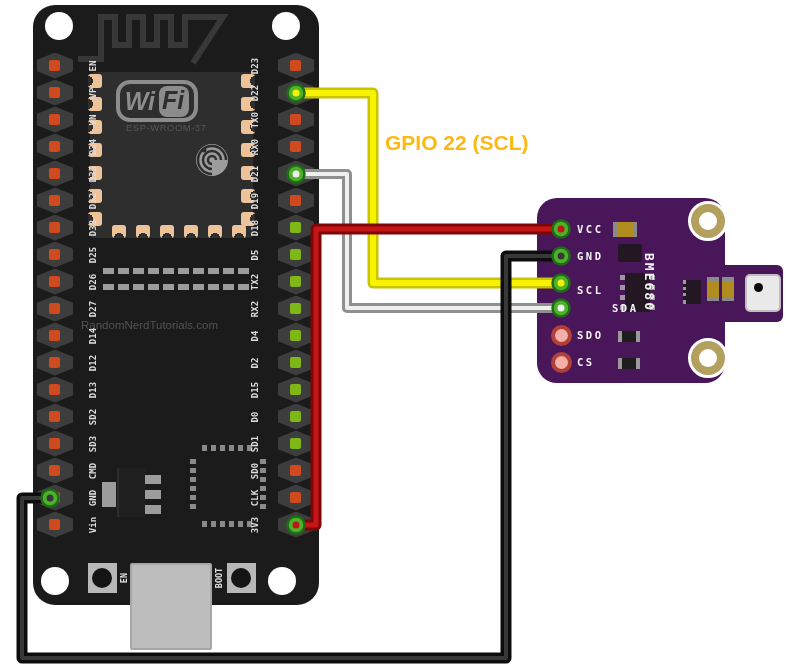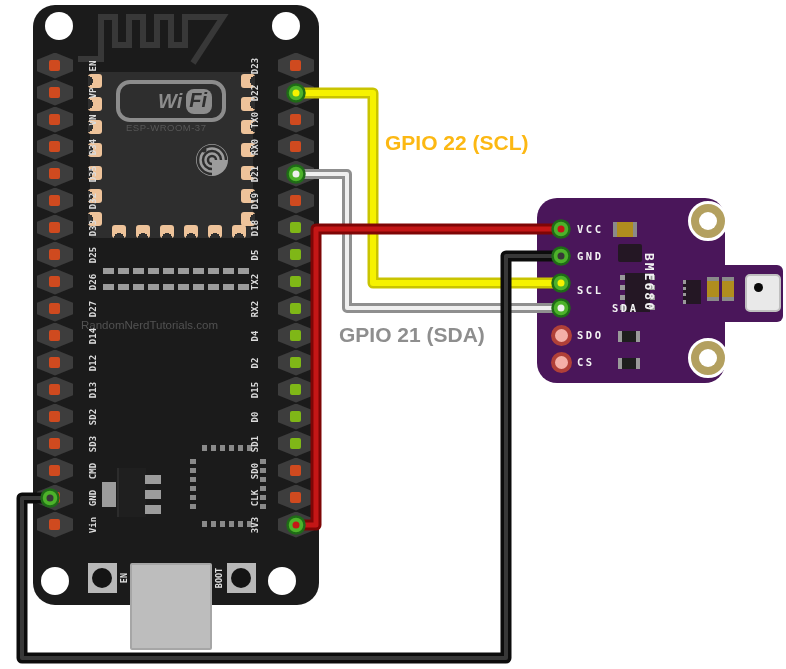--- a/index.html
+++ b/index.html
@@ -9,21 +9,21 @@
 
   
   .esp32{position:absolute;left:33px;top:5px;width:286px;height:600px;
          background:#1b1b1b;border-radius:22px;}
   .hole{position:absolute;width:28px;height:28px;border-radius:50%;background:#ffffff;}
   .module{position:absolute;left:57px;top:67px;width:163px;height:166px;
           background:#2e2e2e;border-radius:4px;}
   .wifi-logo{position:absolute;left:26px;top:8px;width:74px;height:34px;
              border:4px solid #8c8c8c;border-radius:14px;display:flex;align-items:center;
              justify-content:center;gap:4px;font-family:"Liberation Sans",sans-serif;
-             font-weight:bold;font-style:italic;font-size:20px;color:#8c8c8c;padding-left:28px;}
+             font-weight:bold;font-style:italic;font-size:25px;color:#8c8c8c;}
   .wifi-fi{background:#8c8c8c;color:#2e2e2e;border-radius:8px;padding:0 5px 2px 3px;}
   .module-name{position:absolute;left:36px;top:50px;font-size:9.5px;color:#575757;
                letter-spacing:.5px;font-family:"Liberation Sans",sans-serif;}
   .jumper-row{position:absolute;left:70px;top:263px;width:152px;height:22px;
               display:flex;gap:4px;}
   .jumper-pad{width:11px;height:100%;display:flex;flex-direction:column;justify-content:space-between;}
   .jumper-pad i{display:block;height:6px;background:#9c9c9c;}
   .watermark{position:absolute;left:48px;top:314px;font-size:11.5px;color:#525252;
              font-family:"Liberation Sans",sans-serif;}
   .reg-tab{position:absolute;left:69px;top:477px;width:14px;height:25px;background:#9c9c9c;}
@@ -412,14 +412,13 @@
       <circle cx="561" cy="229" r="3.5" fill="#c41616"></circle>
       <circle cx="561" cy="256" r="8.5" fill="#4db22a" stroke="#1f6b17" stroke-width="2.5"></circle>
       <circle cx="561" cy="256" r="3.5" fill="#383838"></circle>
       <circle cx="561" cy="283" r="8.5" fill="#4db22a" stroke="#1f6b17" stroke-width="2.5"></circle>
       <circle cx="561" cy="283" r="3.5" fill="#f6f200"></circle>
       <circle cx="561" cy="308" r="8.5" fill="#4db22a" stroke="#1f6b17" stroke-width="2.5"></circle>
       <circle cx="561" cy="308" r="3.5" fill="#efefef"></circle>
     </svg>
 
   <div class="gpio-note" style="left: 385px; top: 131px; color: rgb(252, 184, 19);" id="scl-note">GPIO 22 (SCL)</div>
-  <div class="gpio-note" style="left: 339px; top: 323px; color: rgb(142, 142, 142);" id="sda-note">GPIO 21 (SDA)</div>
 </div>
 
 </body></html>

